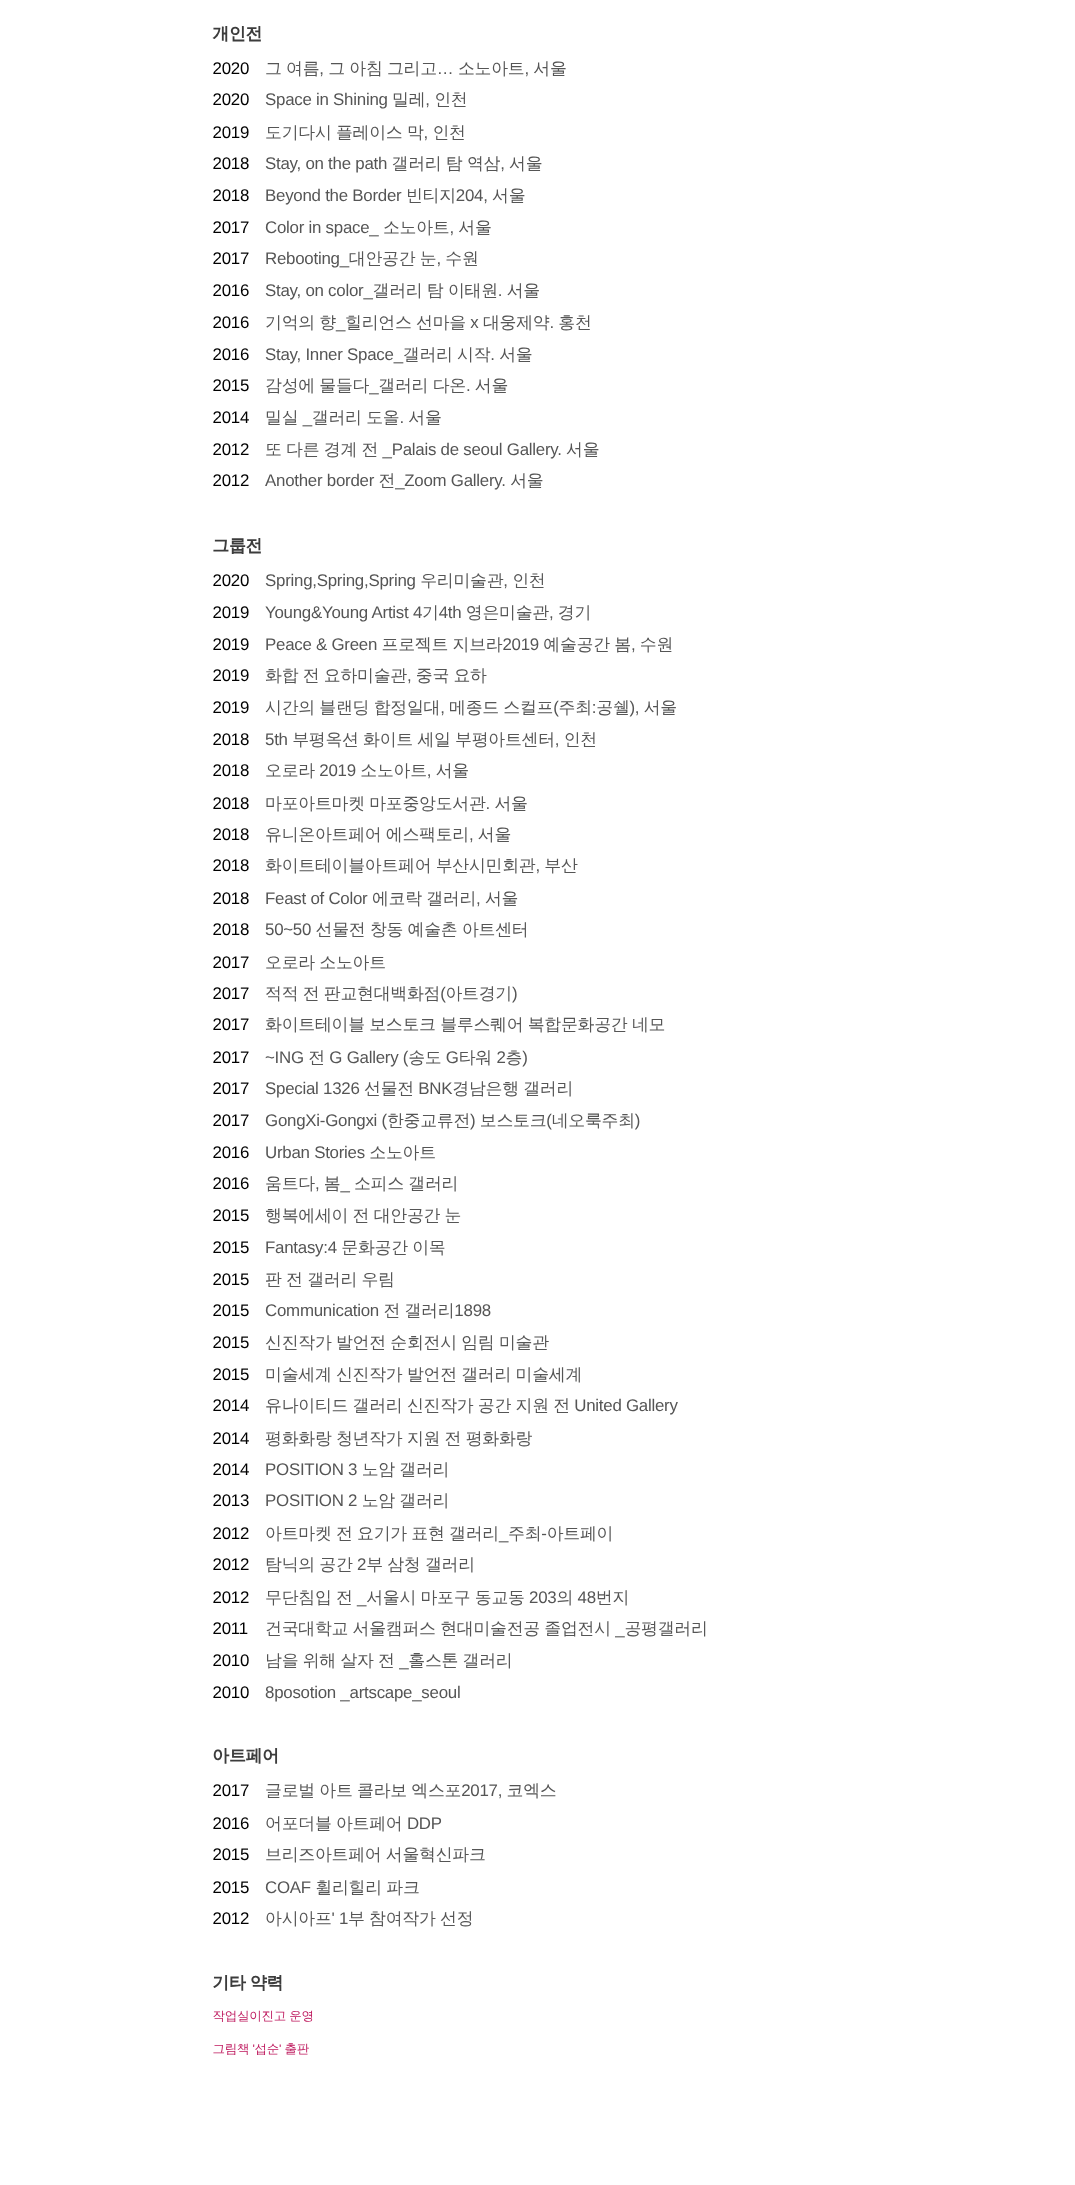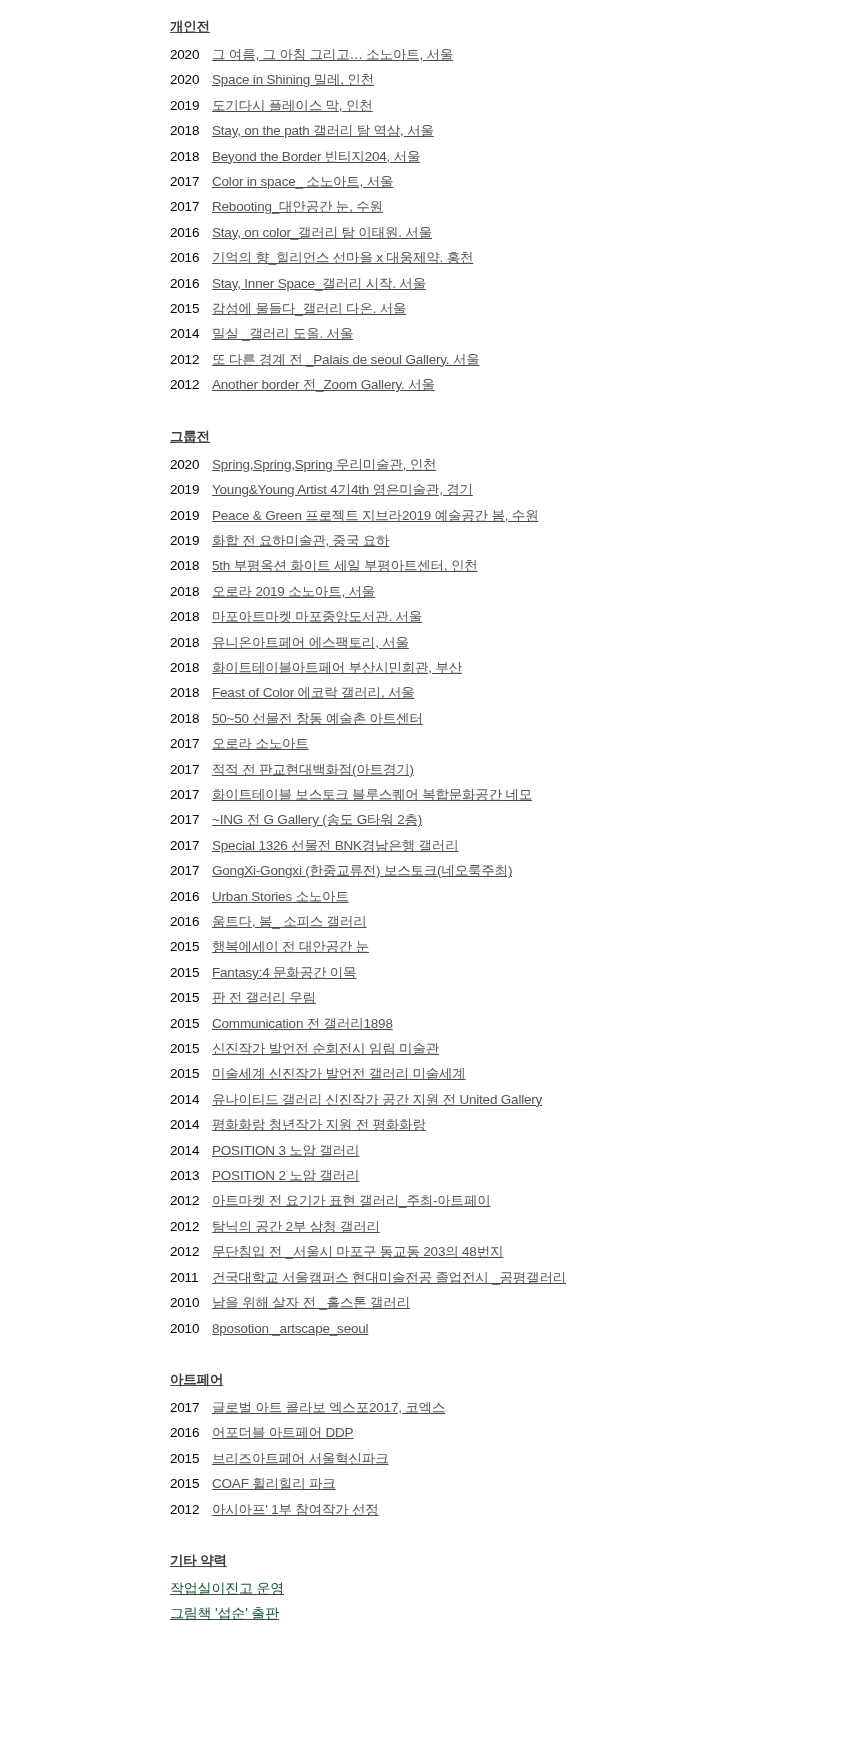--- a/index.html
+++ b/index.html
@@ -13,21 +13,20 @@
     font-family: "Liberation Sans", sans-serif;
     color: #4a4a4a;
     -webkit-font-smoothing: antialiased;
   }
   .page {
     width: 860px;
     min-height: 1748px;
     box-sizing: border-box;
     padding: 14px 0 20px 0;
     background: #ffffff;
-    text-decoration: underline;
   }
   .content {
     margin-left: 170px;
     width: 670px;
   }
   .section {
     margin-bottom: 26px;
   }
   .section-title {
     font-size: 13.5px;
@@ -47,23 +46,23 @@
   .entry .yr {
     display: inline-block;
     width: 42px;
     color: #000000;
   }
   .entry .txt {
     display: inline;
     margin-top: 33px;
   }
   .plain {
-    font-size: 14px;
+    font-size: 10px;
     line-height: 25.4px;
-    color: #14532d;
+    color: #be185d;
     letter-spacing: -0.2px;
   }
 </style>
 </head>
 <body>
 
 <div class="page">
   <div class="content">
 
     <div class="section">
@@ -83,20 +82,21 @@
       <div class="entry"><span class="yr">2012</span><span class="txt">또 다른 경계 전 _Palais de seoul Gallery. 서울</span></div>
       <div class="entry"><span class="yr">2012</span><span class="txt">Another border 전_Zoom Gallery. 서울</span></div>
     </div>
 
     <div class="section">
       <div class="section-title">그룹전</div>
       <div class="entry"><span class="yr">2020</span><span class="txt">Spring,Spring,Spring 우리미술관, 인천</span></div>
       <div class="entry"><span class="yr">2019</span><span class="txt">Young&amp;Young Artist 4기4th 영은미술관, 경기</span></div>
       <div class="entry"><span class="yr">2019</span><span class="txt">Peace &amp; Green 프로젝트 지브라2019 예술공간 봄, 수원</span></div>
       <div class="entry"><span class="yr">2019</span><span class="txt">화합 전 요하미술관, 중국 요하</span></div>
+      <div class="entry"><span class="yr">2019</span><span class="txt">시간의 블랜딩 합정일대, 메종드 스컬프(주최:공쉘), 서울</span></div>
       <div class="entry"><span class="yr">2018</span><span class="txt">5th 부평옥션 화이트 세일 부평아트센터, 인천</span></div>
       <div class="entry"><span class="yr">2018</span><span class="txt">오로라 2019 소노아트, 서울</span></div>
       <div class="entry"><span class="yr">2018</span><span class="txt">마포아트마켓 마포중앙도서관. 서울</span></div>
       <div class="entry"><span class="yr">2018</span><span class="txt">유니온아트페어 에스팩토리, 서울</span></div>
       <div class="entry"><span class="yr">2018</span><span class="txt">화이트테이블아트페어 부산시민회관, 부산</span></div>
       <div class="entry"><span class="yr">2018</span><span class="txt">Feast of Color 에코락 갤러리, 서울</span></div>
       <div class="entry"><span class="yr">2018</span><span class="txt">50~50 선물전 창동 예술촌 아트센터</span></div>
       <div class="entry"><span class="yr">2017</span><span class="txt">오로라 소노아트</span></div>
       <div class="entry"><span class="yr">2017</span><span class="txt">적적 전 판교현대백화점(아트경기)</span></div>
       <div class="entry"><span class="yr">2017</span><span class="txt">화이트테이블 보스토크 블루스퀘어 복합문화공간 네모</span></div>

